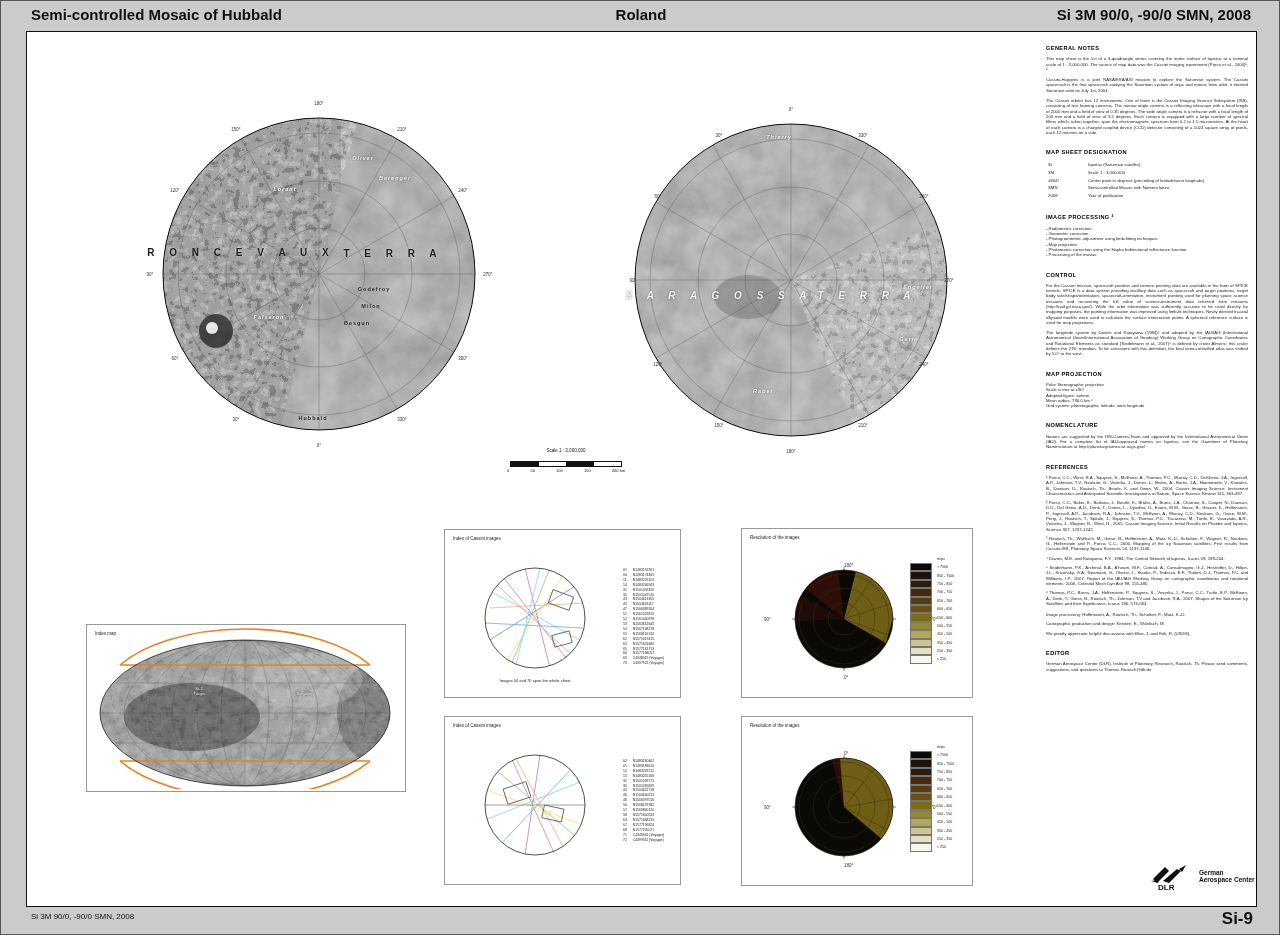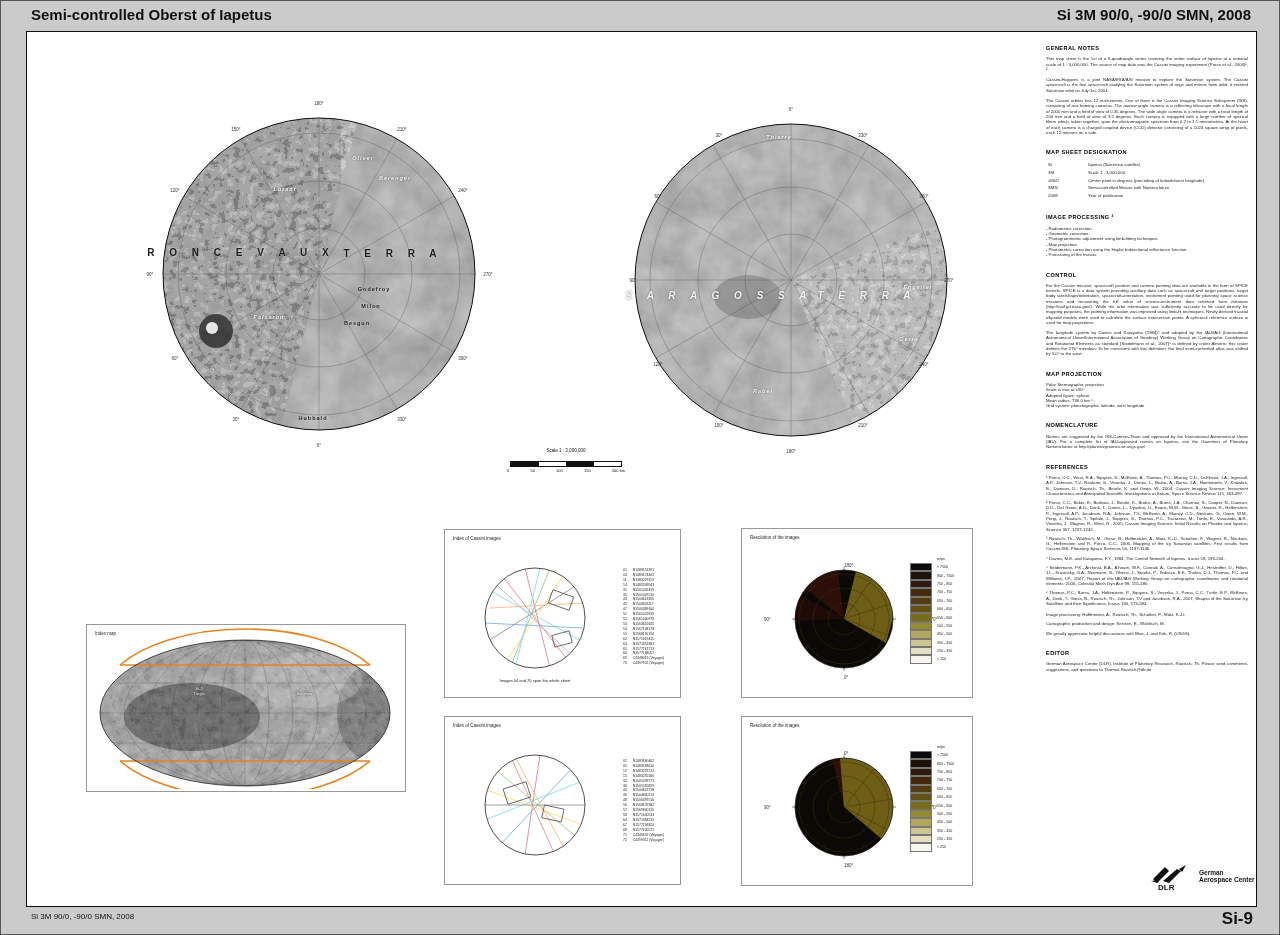--- a/index.html
+++ b/index.html
@@ -54,21 +54,22 @@
   .refs p{margin:0 0 4px 0;}
 
   .dlr{position:absolute;left:1148px;top:860px;display:flex;align-items:center;gap:6px;}
   .dlr-txt{font-size:6.5px;font-weight:bold;line-height:7.5px;margin-left:6px;color:#111;}
 </style>
 </head>
 <body>
 
 <div class="page">
 
-  <div class="hdr-title">Semi-controlled Oberst of Iapetus</div>
+  <div class="hdr-title">Semi-controlled Mosaic of Hubbald</div>
+  <div class="hdr-center">Roland</div>
   <div class="hdr-right">Si 3M 90/0, -90/0 SMN, 2008</div>
 
   <div class="sheet"></div>
 
   <svg class="hemi" style="left:140px;top:95px;" width="356" height="356" viewBox="0 0 356 356">
     <defs>
       <clipPath id="clipN">
           <circle cx="178" cy="178" r="156"></circle>
         </clipPath>
       <clipPath id="clipNL">

